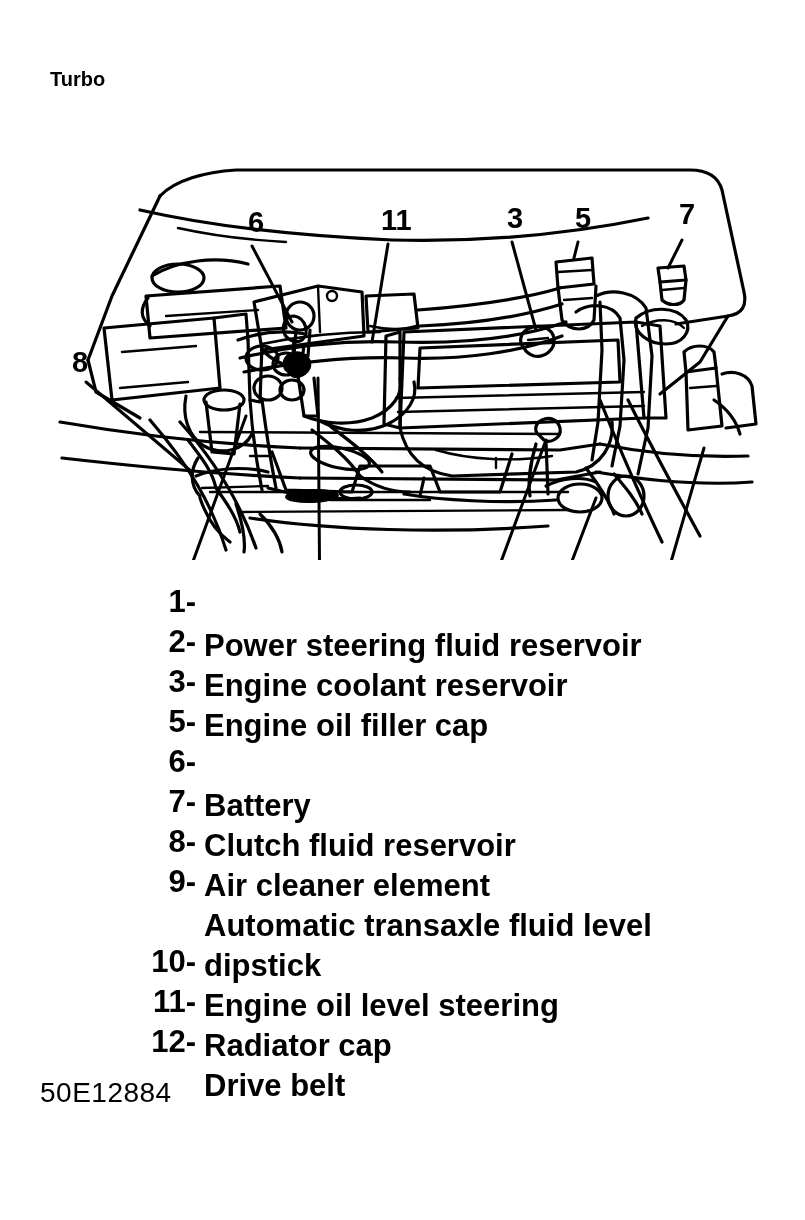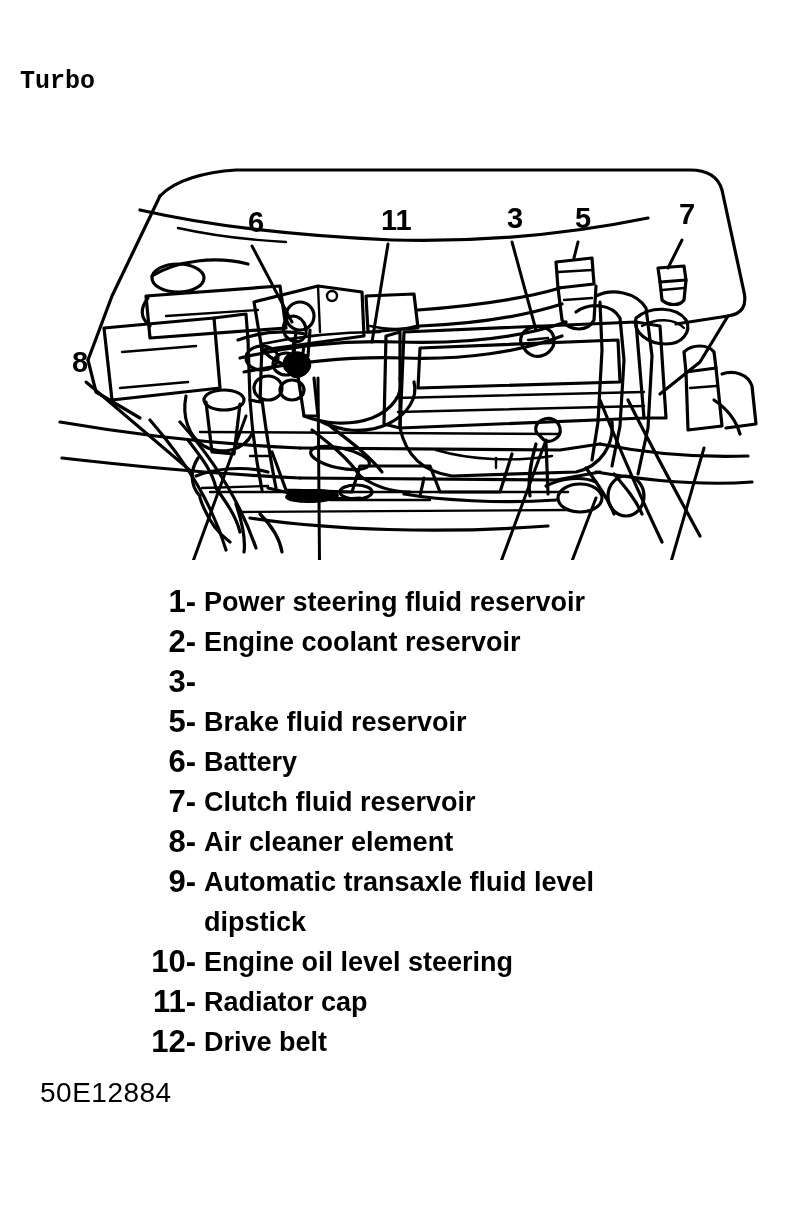--- a/index.html
+++ b/index.html
@@ -14,25 +14,25 @@
     position: relative;
     overflow: hidden;
     font-family: "Liberation Sans", "DejaVu Sans", sans-serif;
     color: #000000;
     -webkit-font-smoothing: none;
   }
 
   
   .page-title {
     position: absolute;
-    left: 20px;
+    left: 50px;
     top: 69px;
-    font-family: Liberation Mono, monospace;
+    font-family: Liberation Sans, sans-serif;
     font-weight: bold;
-    font-size: 25px;
+    font-size: 20px;
     letter-spacing: 0px;
     line-height: 1;
     white-space: nowrap;
   }
 
   
   .figure-wrap {
     position: absolute;
     left: 0px;
     top: 100px;
@@ -75,24 +75,25 @@
     font-stretch: condensed;
     line-height: 40px;
     white-space: nowrap;
     padding-right: 0px;
     box-sizing: border-box;
   }
   .legend-text {
     flex: 1 1 auto;
     padding-left: 8px;
     font-weight: bold;
-    font-size: 27px;
+    font-size: 31px;
     font-stretch: condensed;
     line-height: 40px;
     white-space: pre-line;
+    margin-top: 44px;
   }
 
   
   .footer-code {
     position: absolute;
     left: 40px;
     top: 1077px;
     font-family: "Liberation Sans", "DejaVu Sans", sans-serif;
     font-weight: normal;
     font-size: 28px;
@@ -344,24 +345,24 @@
     <div class="legend-row">
       <div class="legend-num">1-</div>
       <div class="legend-text">Power steering fluid reservoir</div>
     </div>
     <div class="legend-row">
       <div class="legend-num">2-</div>
       <div class="legend-text">Engine coolant reservoir</div>
     </div>
     <div class="legend-row">
       <div class="legend-num">3-</div>
+      <div class="legend-text">Engine oil filler cap</div>
     </div>
     <div class="legend-row">
       <div class="legend-num">5-</div>
-      <div class="legend-text">Brake fluid reservoir</div>
     </div>
     <div class="legend-row">
       <div class="legend-num">6-</div>
       <div class="legend-text">Battery</div>
     </div>
     <div class="legend-row">
       <div class="legend-num">7-</div>
       <div class="legend-text">Clutch fluid reservoir</div>
     </div>
     <div class="legend-row">

